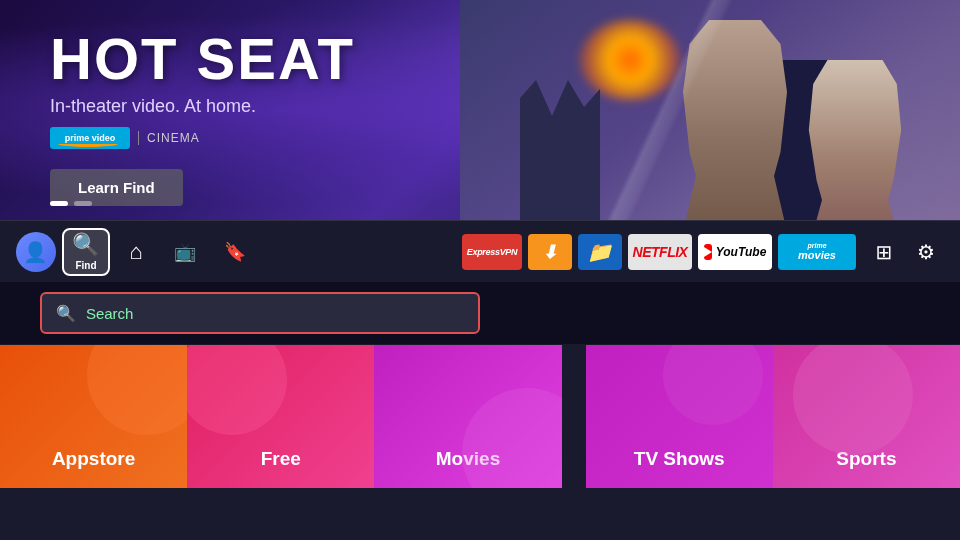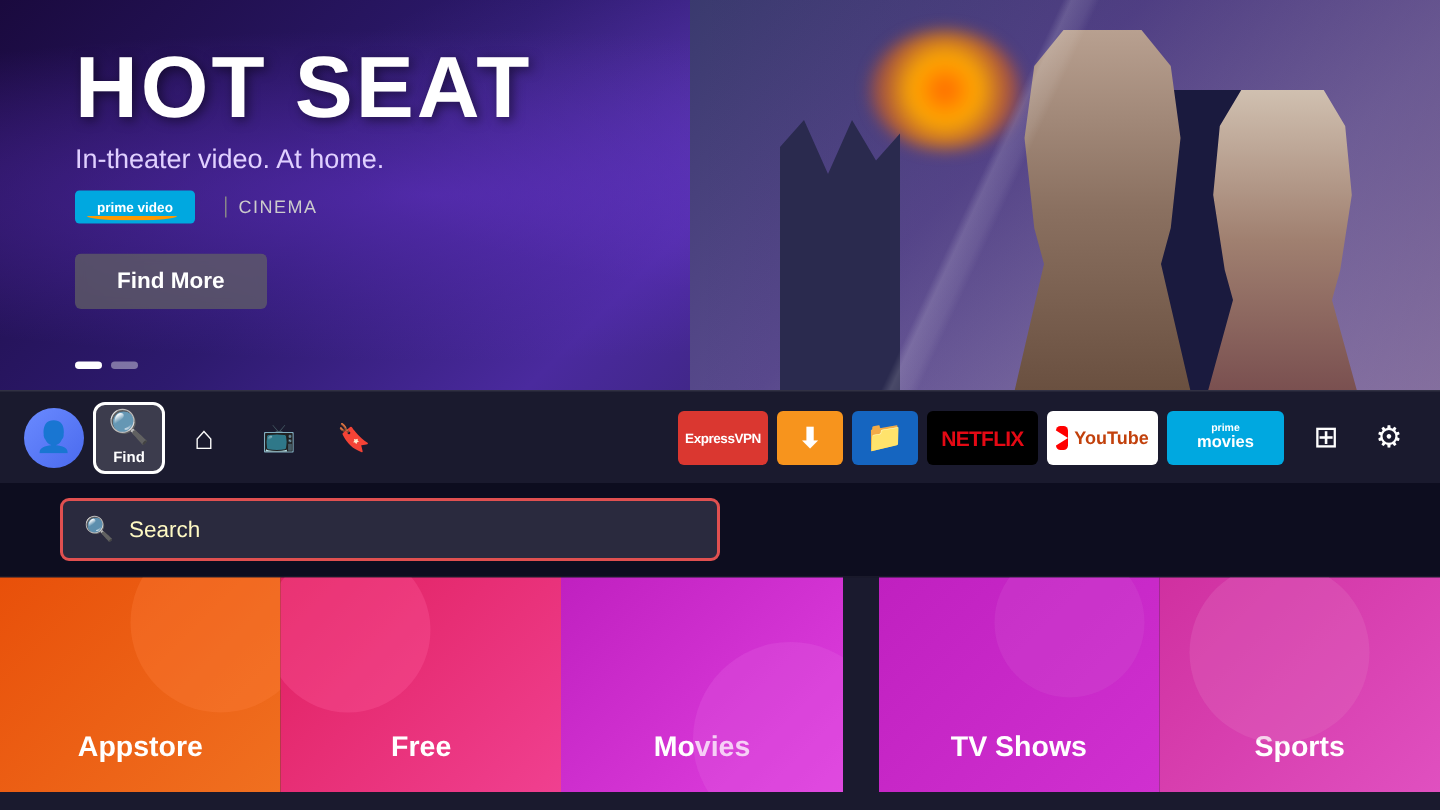--- a/index.html
+++ b/index.html
@@ -8,21 +8,21 @@
       height: 540px;
       background: #1a1a2e;
       font-family: 'Arial', sans-serif;
       overflow: hidden;
       color: white;
     }
 
     
     .hero {
       width: 100%;
-      height: 260px;
+      height: 220px;
       background: linear-gradient(135deg, #1a0a3e 0%, #2d1a6e 30%, #4a2a9e 50%, #1a1a2e 100%);
       position: relative;
       overflow: hidden;
       padding-left: 32px;
     }
     .hero-bg-glow {
       position: absolute;
       top: 0; left: 0; right: 0; bottom: 0;
       background: radial-gradient(ellipse at 30% 50%, rgba(100, 50, 200, 0.6) 0%, transparent 60%),
                   radial-gradient(ellipse at 70% 30%, rgba(150, 100, 255, 0.3) 0%, transparent 50%);
@@ -45,21 +45,21 @@
     .hero-subtitle {
       font-size: 18px;
       color: #e0d0ff;
       margin-top: 8px;
       font-weight: 400;
     }
     .hero-brand {
       display: flex;
       align-items: center;
       margin-top: 10px;
-      gap: 20px;
+      gap: 8px;
     }
     .prime-smile {
       width: 80px;
       height: 22px;
       background: #00A8E0;
       border-radius: 3px;
       display: flex;
       align-items: center;
       justify-content: center;
       font-size: 11px;
@@ -255,46 +255,47 @@
     .app-icon {
       height: 36px;
       border-radius: 4px;
       cursor: pointer;
       display: flex;
       align-items: center;
       justify-content: center;
       font-size: 11px;
       font-weight: bold;
       overflow: hidden;
+      font-style: italic;
     }
     .app-expressvpn {
       background: #DA3730;
       padding: 0 8px;
       color: white;
       font-size: 10px;
       width: 60px;
     }
     .app-downloader {
       background: #F7941D;
       width: 44px;
       font-size: 18px;
     }
     .app-f {
       background: #1565C0;
       width: 44px;
       font-size: 18px;
       color: #29B6F6;
     }
     .app-netflix {
-      background: #000000;
+      background: #e5e5e5;
       padding: 0 10px;
       color: #E50914;
       font-size: 14px;
       font-weight: 900;
-      width: 74px;
+      width: 64px;
       letter-spacing: -0.5px;
     }
     .app-youtube {
       background: white;
       padding: 0 8px;
       width: 74px;
       gap: 4px;
     }
     .yt-icon {
       width: 22px;
@@ -306,21 +307,21 @@
       justify-content: center;
     }
     .yt-triangle {
       width: 0;
       height: 0;
       border-top: 5px solid transparent;
       border-bottom: 5px solid transparent;
       border-left: 8px solid white;
     }
     .yt-text {
-      color: #c2410c;
+      color: #000000;
       font-size: 12px;
       font-weight: 700;
     }
     .app-prime {
       background: #00A8E0;
       padding: 0 8px;
       width: 78px;
       font-size: 10px;
       color: white;
       font-weight: bold;
@@ -370,21 +371,21 @@
       align-items: center;
       padding: 0 14px;
       gap: 10px;
       cursor: text;
     }
     .search-icon {
       font-size: 16px;
       color: #aaa;
     }
     .search-placeholder {
-      color: #fef9c3;
+      color: #86efac;
       font-size: 15px;
     }
 
     
     .categories {
       display: flex;
       height: 143px;
       gap: 0;
     }
     .cat-item {
@@ -425,21 +426,21 @@
   <div class="hero-bg-glow"></div>
   <div class="hero-content">
     <div class="hero-title">HOT SEAT</div>
     <div class="hero-subtitle">In-theater video. At home.</div>
     <div class="hero-brand">
       <div class="prime-smile">
         <span style="font-size:9px;font-weight:900;letter-spacing:0px;z-index:1">prime video</span>
       </div>
       <span class="cinema-badge">CINEMA</span>
     </div>
-    <button class="learn-more-btn">Find More</button>
+    <button class="learn-more-btn">Learn Find</button>
   </div>
   <div class="hero-dots">
     <div class="hero-dot active"></div>
     <div class="hero-dot"></div>
   </div>
 
   <div class="hero-image-right">
     <div class="hero-image-bg">
 
       <div class="explosion"></div>

